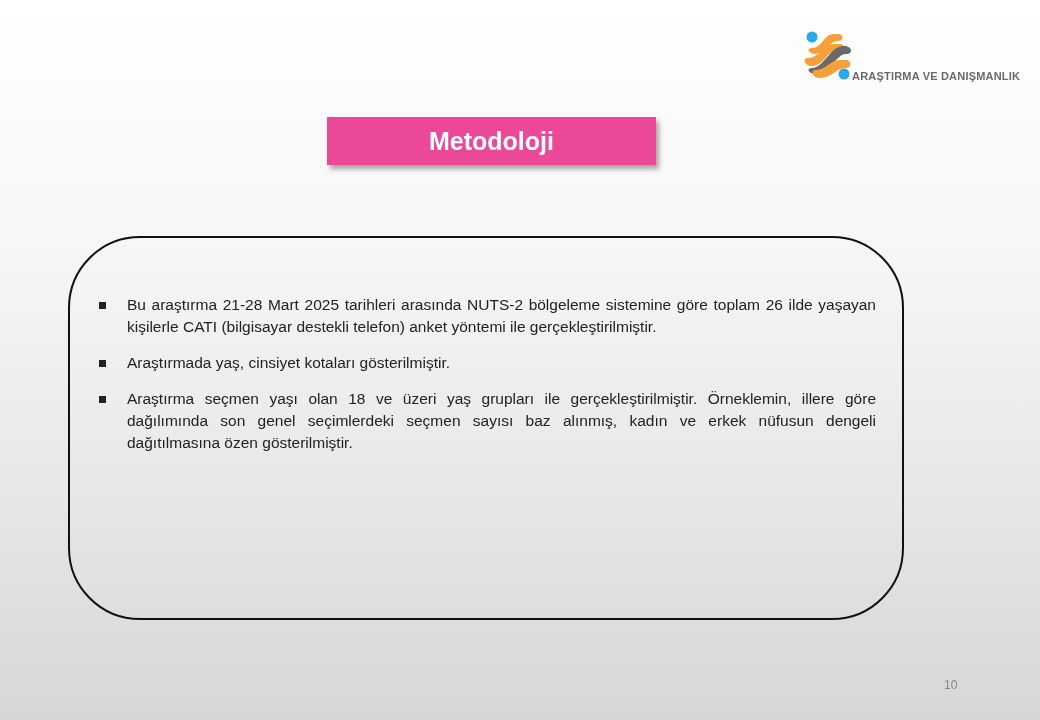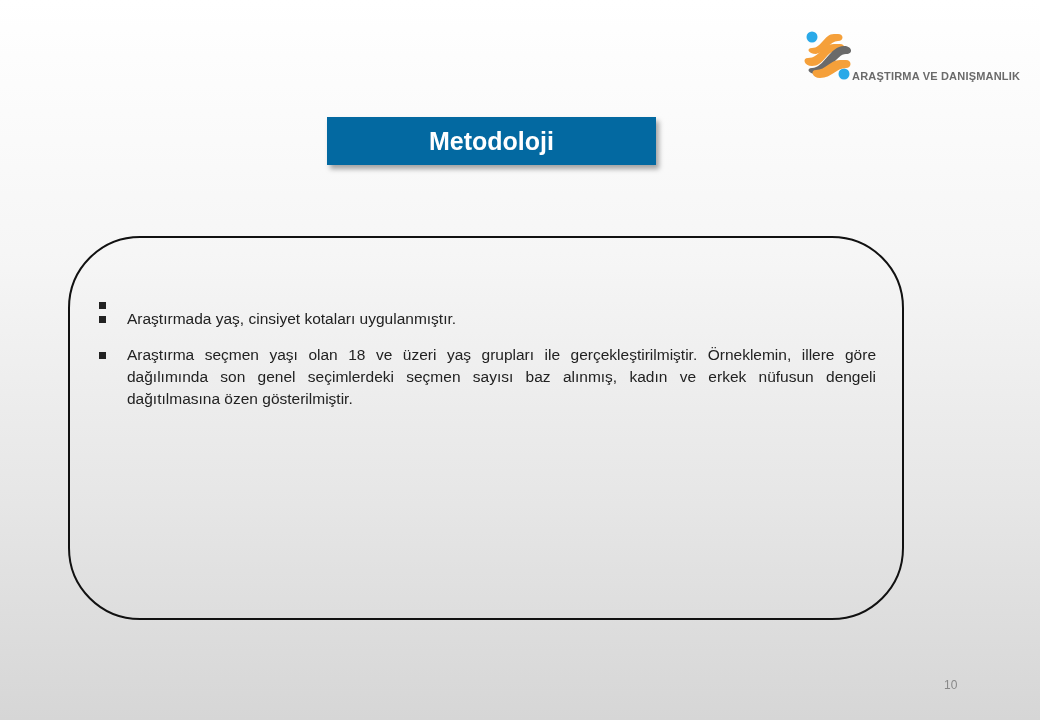--- a/index.html
+++ b/index.html
@@ -13,21 +13,21 @@
   .logo-text {
     position: absolute; left: 50px; top: 0px; font-family: "Liberation Sans", sans-serif;
     font-weight: bold; font-size: 46px; color: #6a6a6a; letter-spacing: 1px; line-height: 46px;
   }
   .logo-sub {
     position: absolute; left: 52px; top: 42px; font-family: "Liberation Sans", sans-serif;
     font-weight: bold; font-size: 11px; color: #6a6a6a; letter-spacing: 0.2px; white-space: nowrap;
   }
   .title-box {
     position: absolute; left: 327px; top: 117px; width: 329px; height: 48px;
-    background: #0369a1; box-shadow: 3px 4px 5px rgba(0,0,0,0.35);
+    background: #ec4899; box-shadow: 3px 4px 5px rgba(0,0,0,0.35);
     display: flex; align-items: center; justify-content: center;
   }
   .title-text {
     color: #ffffff; font-family: "Liberation Sans", sans-serif; font-weight: bold; font-size: 25px;
   }
   .content-box {
     position: absolute; left: 68px; top: 236px; width: 836px; height: 384px;
     border: 2px solid #111; border-radius: 72px; box-sizing: border-box;
   }
   .bullets {
@@ -60,27 +60,28 @@
 
 <div class="title-box">
   <span class="title-text">Metodoloji</span>
 </div>
 
 <div class="content-box"></div>
 
 <ul class="bullets">
   <li>
     <span class="sq"></span>
+    <span>Bu araştırma 21-28 Mart 2025 tarihleri arasında NUTS-2 bölgeleme sistemine göre toplam 26 ilde yaşayan kişilerle CATI (bilgisayar destekli telefon) anket yöntemi ile gerçekleştirilmiştir.</span>
   </li>
   <li>
     <span class="sq"></span>
   </li>
   <li>
     <span class="sq"></span>
-    <span>Araştırmada yaş, cinsiyet kotaları uygulanmıştır.</span>
+    <span>Araştırmada yaş, cinsiyet kotaları gösterilmiştir.</span>
   </li>
   <li>
     <span class="sq"></span>
     <span>Araştırma seçmen yaşı olan 18 ve üzeri yaş grupları ile gerçekleştirilmiştir. Örneklemin, illere göre dağılımında son genel seçimlerdeki seçmen sayısı baz alınmış, kadın ve erkek nüfusun dengeli dağıtılmasına özen gösterilmiştir.</span>
   </li>
 </ul>
 
 <div class="page-num">10</div>
 
 </body></html>

